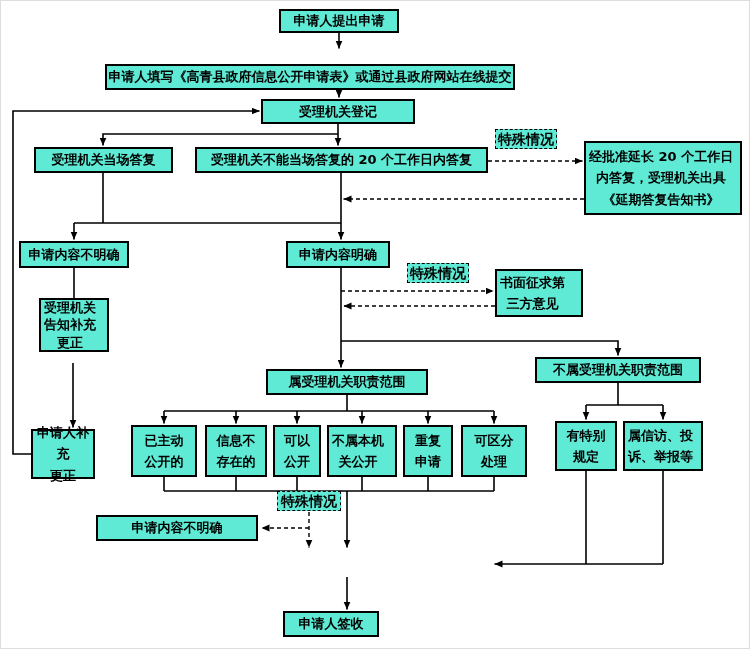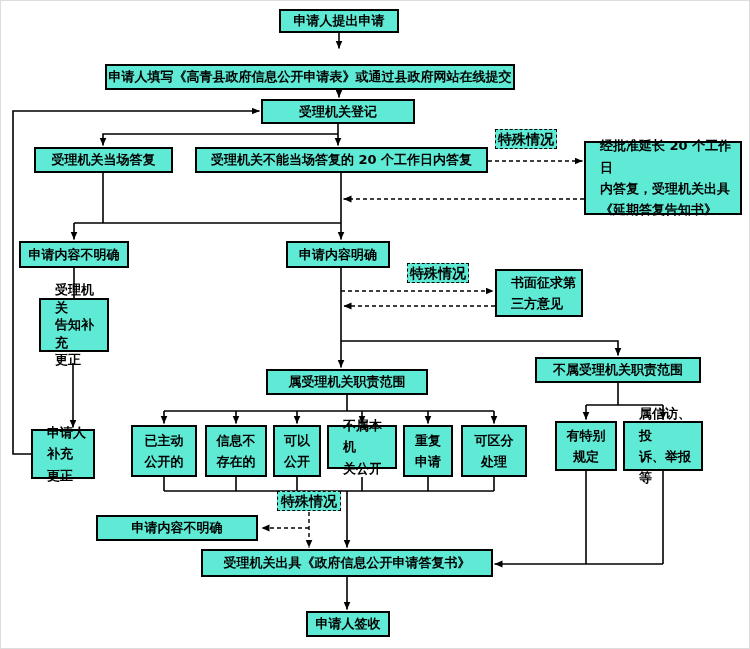--- a/index.html
+++ b/index.html
@@ -12,21 +12,21 @@
   svg.wires { position:absolute; left:0; top:0; width:750px; height:649px; }
   .node {
     position:absolute; border:2px solid #000; background:#5eead4; color:#000;
     display:flex; align-items:center; justify-content:center;
     text-align:center; font-weight:bold; font-size:13px; line-height:1.65;
     white-space:pre-line; z-index:2;
   }
   .node.dashed {
     border:1.6px dashed #000; font-size:14px; line-height:1.2; z-index:3;text-align:center;
   }
-  .node.ml { justify-content:flex-start; text-align:left; padding-left:14px; padding-right:3px; }
+  .node.ml { justify-content:flex-start; text-align:center; padding-left:3px; padding-right:3px; }
   .node.tight { line-height:1.35; }
 </style>
 </head>
 <body>
 
 <div class="canvas">
 
   <svg class="wires" viewBox="0 0 750 649">
     <defs>
       <marker id="ah" markerWidth="10" markerHeight="9" refX="8" refY="3.5" orient="auto" markerUnits="userSpaceOnUse">
@@ -104,28 +104,27 @@
   <div class="node" style="left:265px;top:368px;width:162px;height:26px">属受理机关职责范围</div>
   <div class="node" style="left:534px;top:356px;width:166px;height:26px">不属受理机关职责范围</div>
   <div class="node ml" style="left:30px;top:428px;width:64px;height:50px">申请人补充
 更正</div>
   <div class="node" style="left:204px;top:424px;width:62px;height:52px">信息不
 存在的</div>
   <div class="node" style="left:130px;top:424px;width:66px;height:52px">已主动
 公开的</div>
   <div class="node" style="left:272px;top:424px;width:48px;height:52px">可以
 公开</div>
-  <div class="node ml" style="left:326px;top:424px;width:70px;height:44px">不属本机
+  <div class="node ml" style="left:326px;top:424px;width:70px;height:52px">不属本机
 关公开</div>
   <div class="node" style="left:402px;top:424px;width:50px;height:52px">重复
 申请</div>
   <div class="node" style="left:460px;top:424px;width:66px;height:52px">可区分
 处理</div>
   <div class="node" style="left:554px;top:420px;width:62px;height:50px">有特别
 规定</div>
   <div class="node ml" style="left:622px;top:420px;width:80px;height:50px">属信访、投
 诉、举报等</div>
   <div class="node dashed" style="left:276px;top:490px;width:64px;height:20px">特殊情况</div>
   <div class="node" style="left:95px;top:514px;width:162px;height:26px">申请内容不明确</div>
-  <div class="node" style="left:200px;top:548px;width:292px;height:28px">受理机关出具《政府信息公开申请答复书》</div>
-  <div class="node" style="left:305px;top:610px;width:84px;height:26px">申请人签收</div>
+  <div class="node" style="left:282px;top:610px;width:96px;height:26px">申请人签收</div>
 
 </div>
 
 </body></html>

